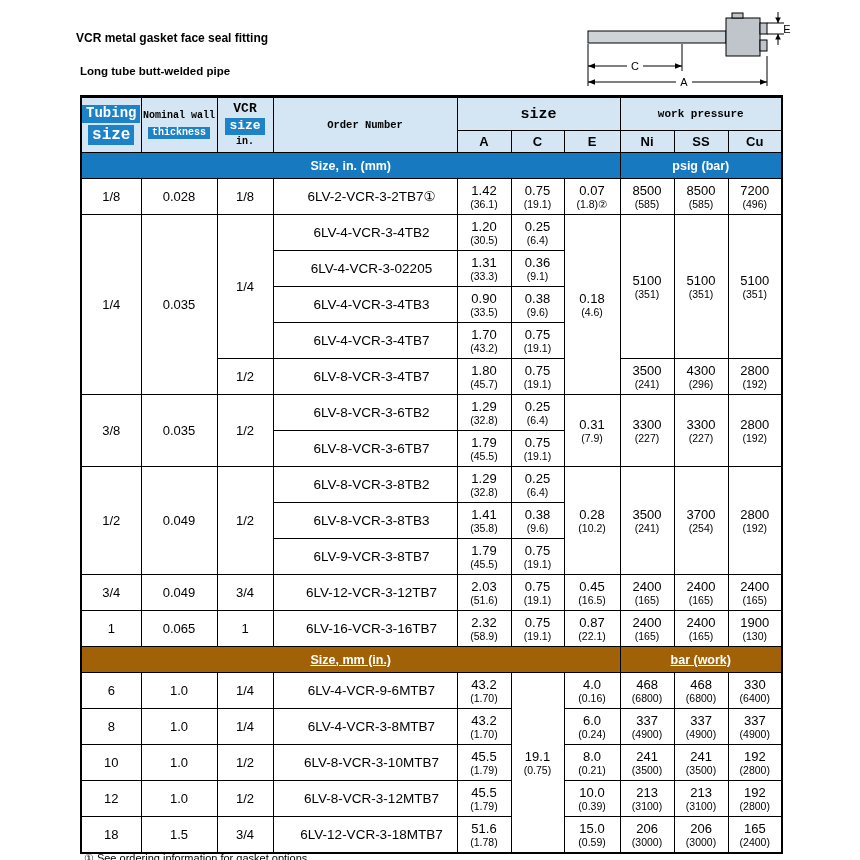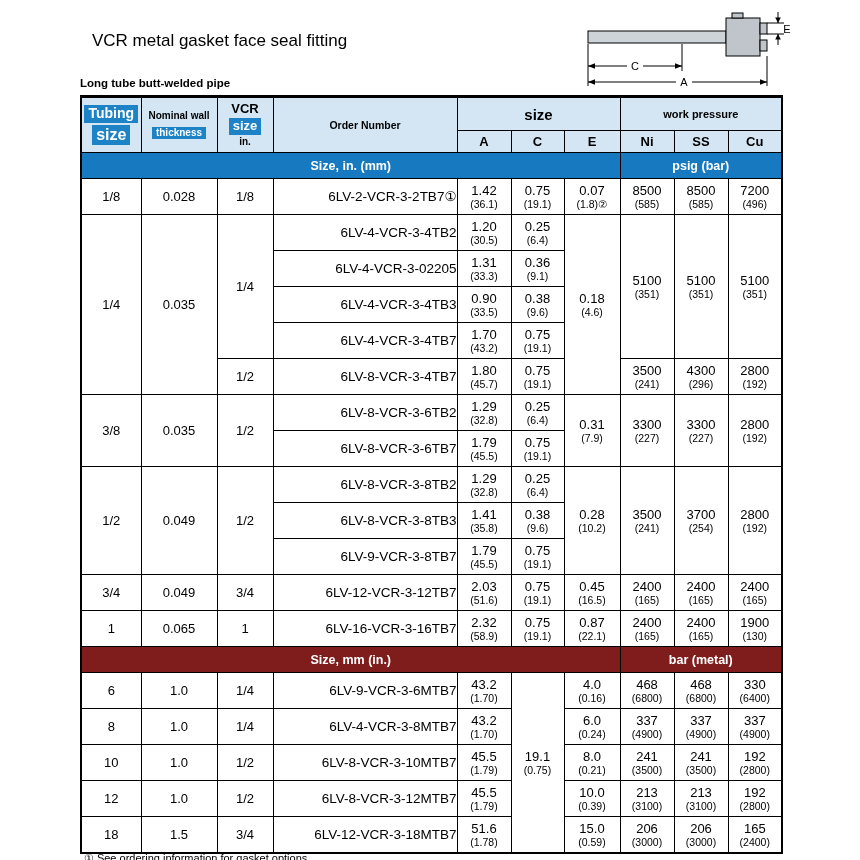--- a/index.html
+++ b/index.html
@@ -1,62 +1,62 @@
 <!DOCTYPE html>
 <html><head>
 <meta charset="utf-8">
 <style>
   * { margin:0; padding:0; box-sizing:border-box; }
   html,body { width:860px; height:860px; }
   body {
     position:relative; background:#fff; overflow:hidden;
     font-family:"Liberation Sans", sans-serif; color:#000;
   }
-  .doc-title   { position:absolute; left:92px; top:31px; font-size:17px; font-weight:normal; }
-  .doc-subtitle{ position:absolute; left:80px; top:65px; font-size:11.5px; font-weight:bold;margin-top:12px; }
+  .doc-title   { position:absolute; left:76px; top:31px; font-size:12px; font-weight:bold; }
+  .doc-subtitle{ position:absolute; left:80px; top:65px; font-size:11.5px; font-weight:bold; }
 
   
   .diagram { position:absolute; left:582px; top:6px; }
 
   
   table.spec {
     position:absolute; left:80px; top:95px; width:701px;
     border-collapse:collapse; table-layout:fixed;
     border:2px solid #000; border-top:3px solid #000;
   }
   .spec th, .spec td {
     border:1px solid #000; text-align:center; vertical-align:middle;
     padding:0; overflow:hidden;
   }
   .spec thead th { background:#d4e6f4; }
-  tr.h1 { height:34px; }
+  tr.h1 { height:34px;font-family:Liberation Mono, monospace; }
   tr.h2 { height:22px; }
   tr.h2 th { font-size:13px; font-weight:bold; }
   .tiny { font-size:10px; line-height:12px; }
   .chip {
     display:inline-block; background:#1d82c6; color:#fff; font-weight:bold;
     padding:0 4px; line-height:1.25; margin:1px 0;
   }
   .chip1 { font-size:14px; }
   .chip2 { font-size:16px; }
   .chip-sm { font-size:10px; }
   .chip-md { font-size:13px; }
   .vcr-top { font-size:13px; font-weight:bold; line-height:14px; }
   .th-order { font-size:10.5px; font-weight:bold; }
   .th-size  { font-size:15px;  font-weight:bold; }
   .th-wp    { font-size:11px;  font-weight:bold; }
 
   tr.band td { color:#fff; font-weight:bold; font-size:12.5px; height:26px; }
   tr.band-blue td { background:#1779c0; }
-  tr.band-dark td { background:#7f1d1d; }
+  tr.band-dark td { background:#a16207;text-decoration:underline; }
 
   tr.data-row { height:36px; }
   td .v { font-size:13px;   line-height:15px; }
   td .s { font-size:10.5px; line-height:12px; }
-  td.order { text-align:right; padding-left:13px; }
+  td.order { text-align:center; padding-left:13px; }
   td.order .v { font-size:13.5px; }
 
   .footnote { position:absolute; left:84px; top:852px; font-size:11px; }
 </style>
 </head>
 <body>
 
 <div class="doc-title">VCR metal gasket face seal fitting</div>
 <div class="doc-subtitle">Long tube butt-welded pipe</div>
 
@@ -471,34 +471,34 @@
         </td>
         <td>
           <div class="v">1900</div>
           <div class="s">(130)</div>
         </td>
       </tr>
     </tbody>
   <tbody id="tb-mm">
     <tr class="band band-dark">
       <td colspan="7">Size, mm (in.)</td>
-      <td colspan="3">bar (metal)</td>
+      <td colspan="3">bar (work)</td>
     </tr>
   <tr class="data-row">
         <td>
           <div class="v">6</div>
         </td>
         <td>
           <div class="v">1.0</div>
         </td>
         <td>
           <div class="v">1/4</div>
         </td>
         <td class="order">
-          <div class="v">6LV-9-VCR-3-6MTB7</div>
+          <div class="v">6LV-4-VCR-9-6MTB7</div>
         </td>
         <td>
           <div class="v">43.2</div>
           <div class="s">(1.70)</div>
         </td>
         <td rowspan="5">
           <div class="v">19.1</div>
           <div class="s">(0.75)</div>
         </td>
         <td>

